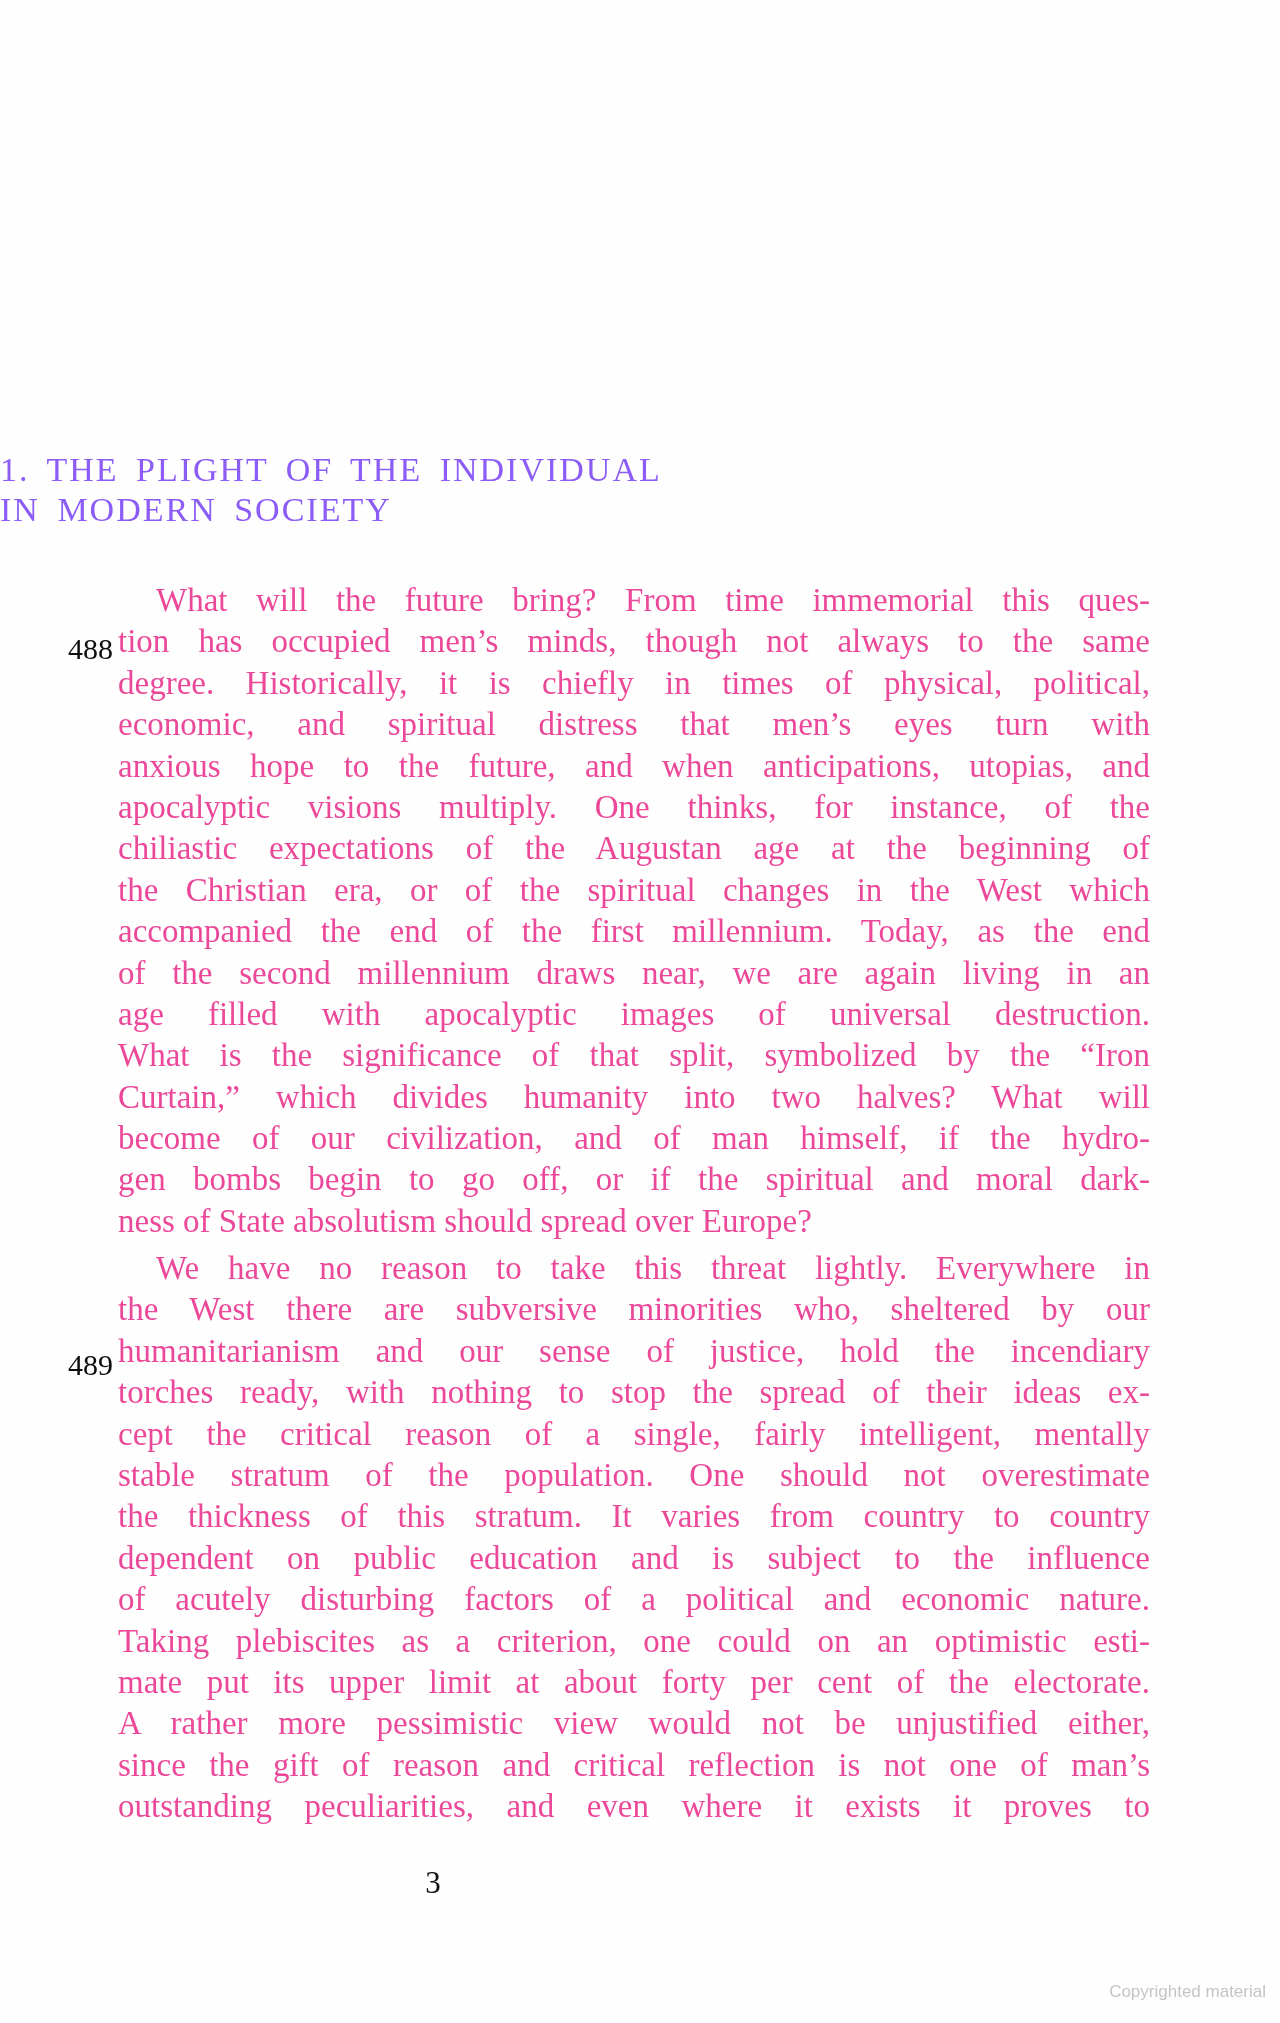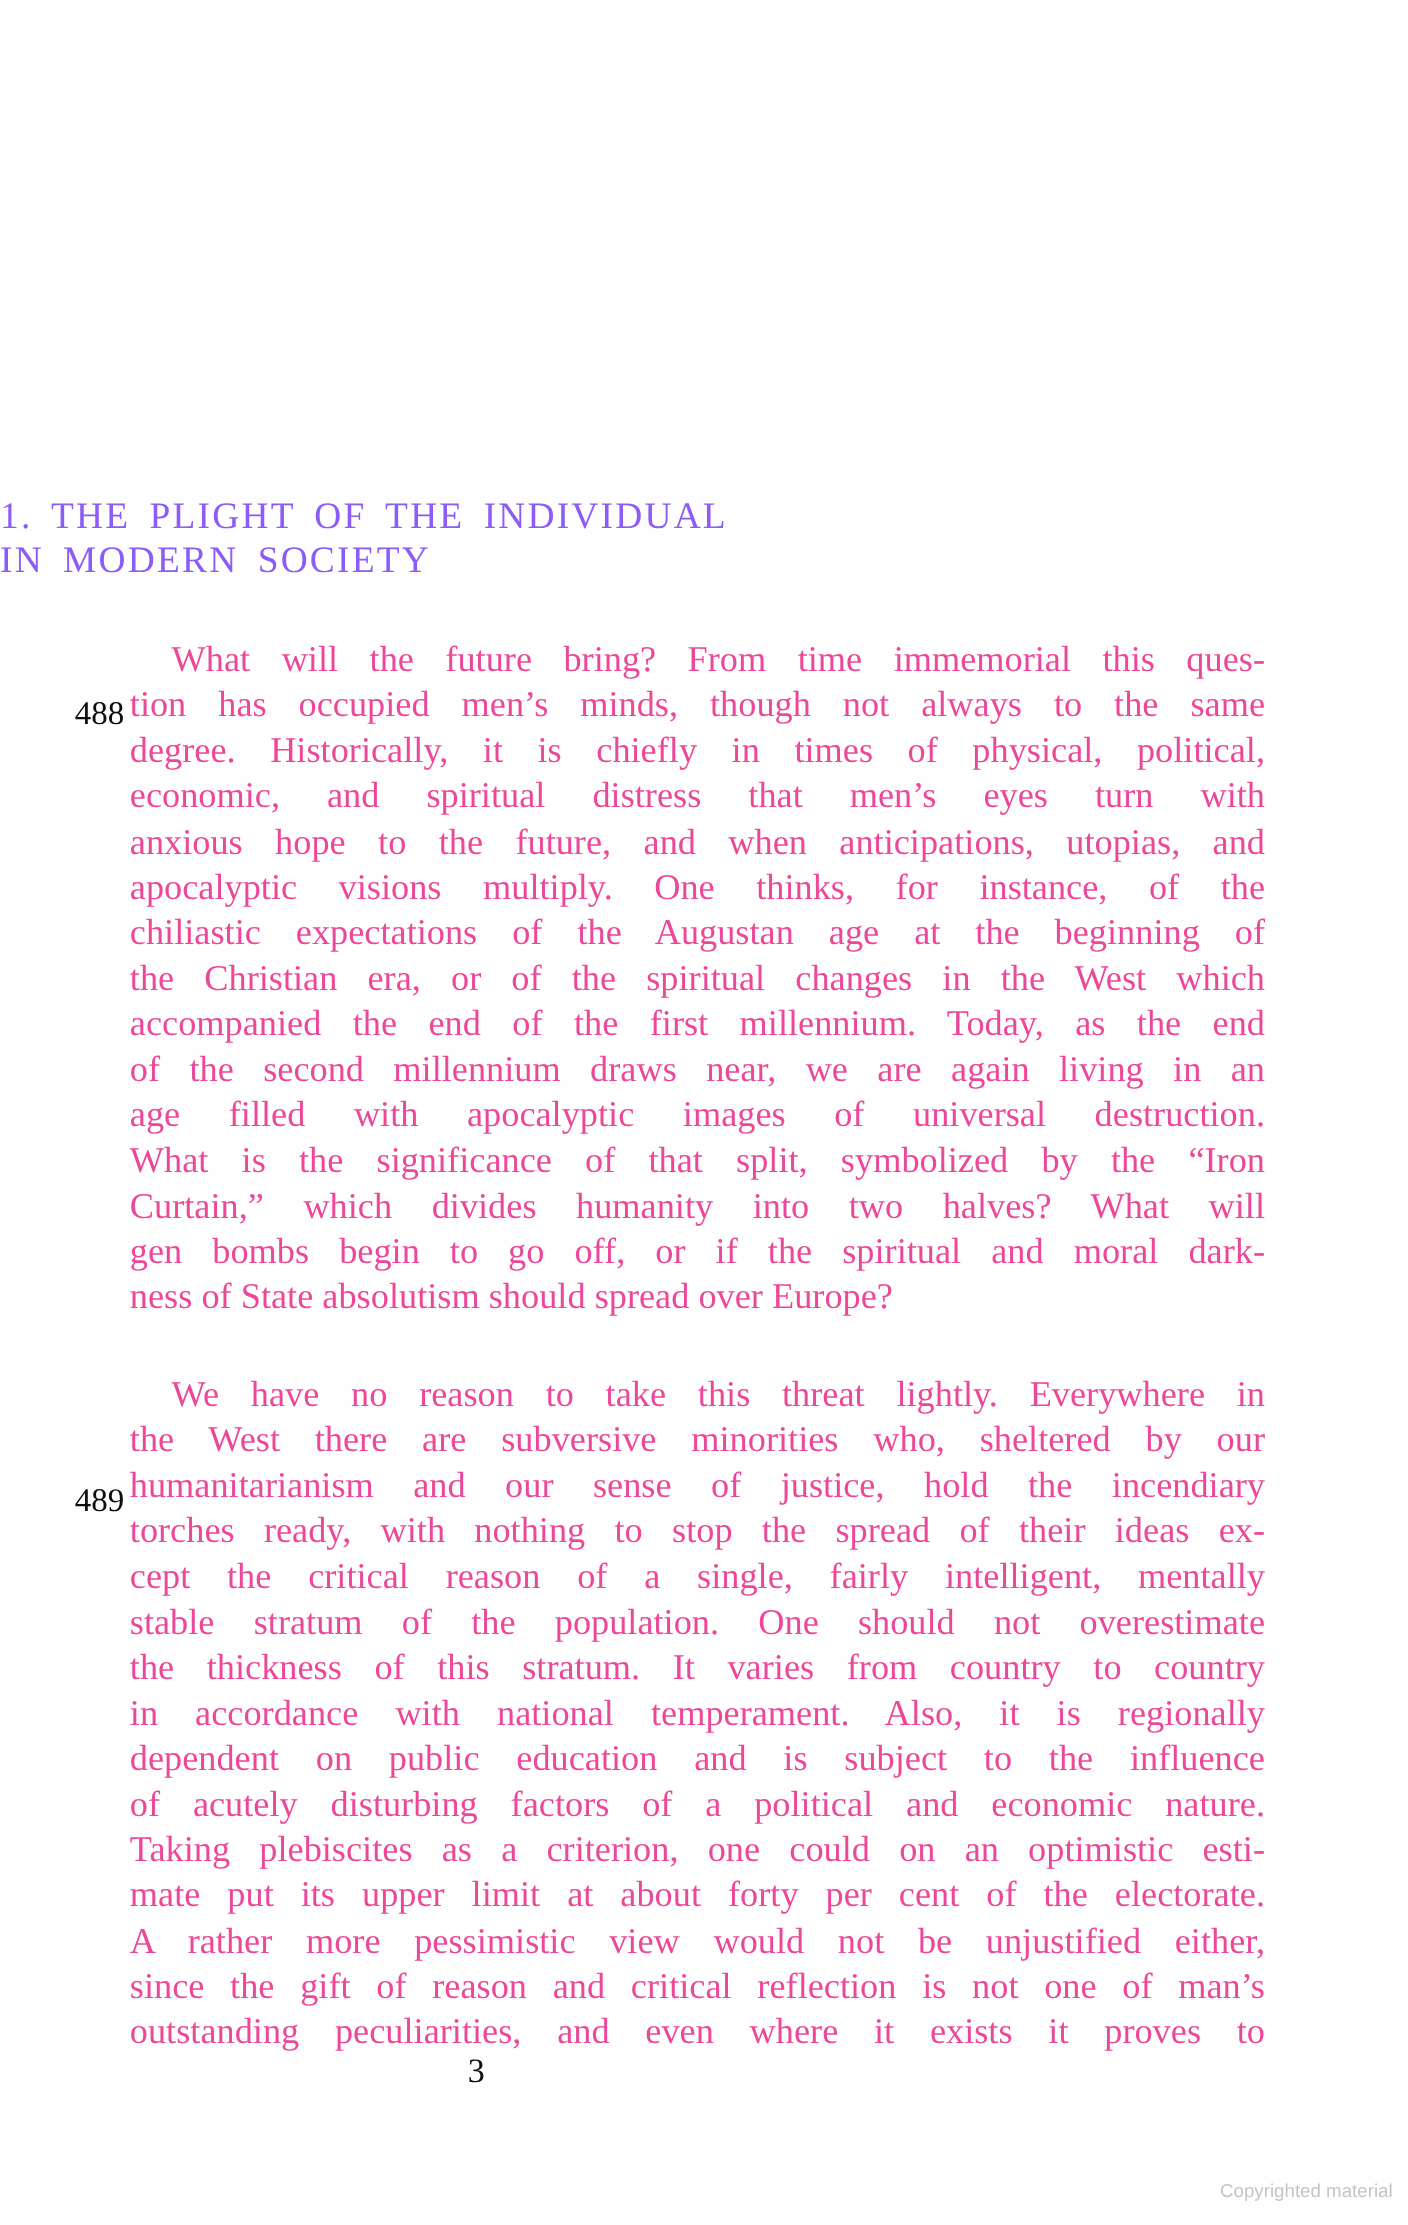--- a/index.html
+++ b/index.html
@@ -92,35 +92,35 @@
       <div class="line">economic, and spiritual distress that men’s eyes turn with</div>
       <div class="line">anxious hope to the future, and when anticipations, utopias, and</div>
       <div class="line">apocalyptic visions multiply. One thinks, for instance, of the</div>
       <div class="line">chiliastic expectations of the Augustan age at the beginning of</div>
       <div class="line">the Christian era, or of the spiritual changes in the West which</div>
       <div class="line">accompanied the end of the first millennium. Today, as the end</div>
       <div class="line">of the second millennium draws near, we are again living in an</div>
       <div class="line">age filled with apocalyptic images of universal destruction.</div>
       <div class="line">What is the significance of that split, symbolized by the “Iron</div>
       <div class="line">Curtain,” which divides humanity into two halves? What will</div>
+      <div class="line">become of our civilization, and of man himself, if the hydro-</div>
       <div class="line">gen bombs begin to go off, or if the spiritual and moral dark-</div>
       <div class="line flush">ness of State absolutism should spread over Europe?</div>
     </div>
 
   <div class="margin-num" id="num-489">489</div>
 
   <div class="para" id="para-489">
       <div class="line first">We have no reason to take this threat lightly. Everywhere in</div>
       <div class="line">the West there are subversive minorities who, sheltered by our</div>
       <div class="line">humanitarianism and our sense of justice, hold the incendiary</div>
       <div class="line">torches ready, with nothing to stop the spread of their ideas ex-</div>
       <div class="line">cept the critical reason of a single, fairly intelligent, mentally</div>
       <div class="line">stable stratum of the population. One should not overestimate</div>
       <div class="line">the thickness of this stratum. It varies from country to country</div>
-      <div class="line">in accordance with national temperament. Also, it is regionally</div>
       <div class="line">dependent on public education and is subject to the influence</div>
       <div class="line">of acutely disturbing factors of a political and economic nature.</div>
       <div class="line">Taking plebiscites as a criterion, one could on an optimistic esti-</div>
       <div class="line">mate put its upper limit at about forty per cent of the electorate.</div>
       <div class="line">A rather more pessimistic view would not be unjustified either,</div>
       <div class="line">since the gift of reason and critical reflection is not one of man’s</div>
       <div class="line">outstanding peculiarities, and even where it exists it proves to</div>
     </div>
 
   <div class="page-number">3</div>

